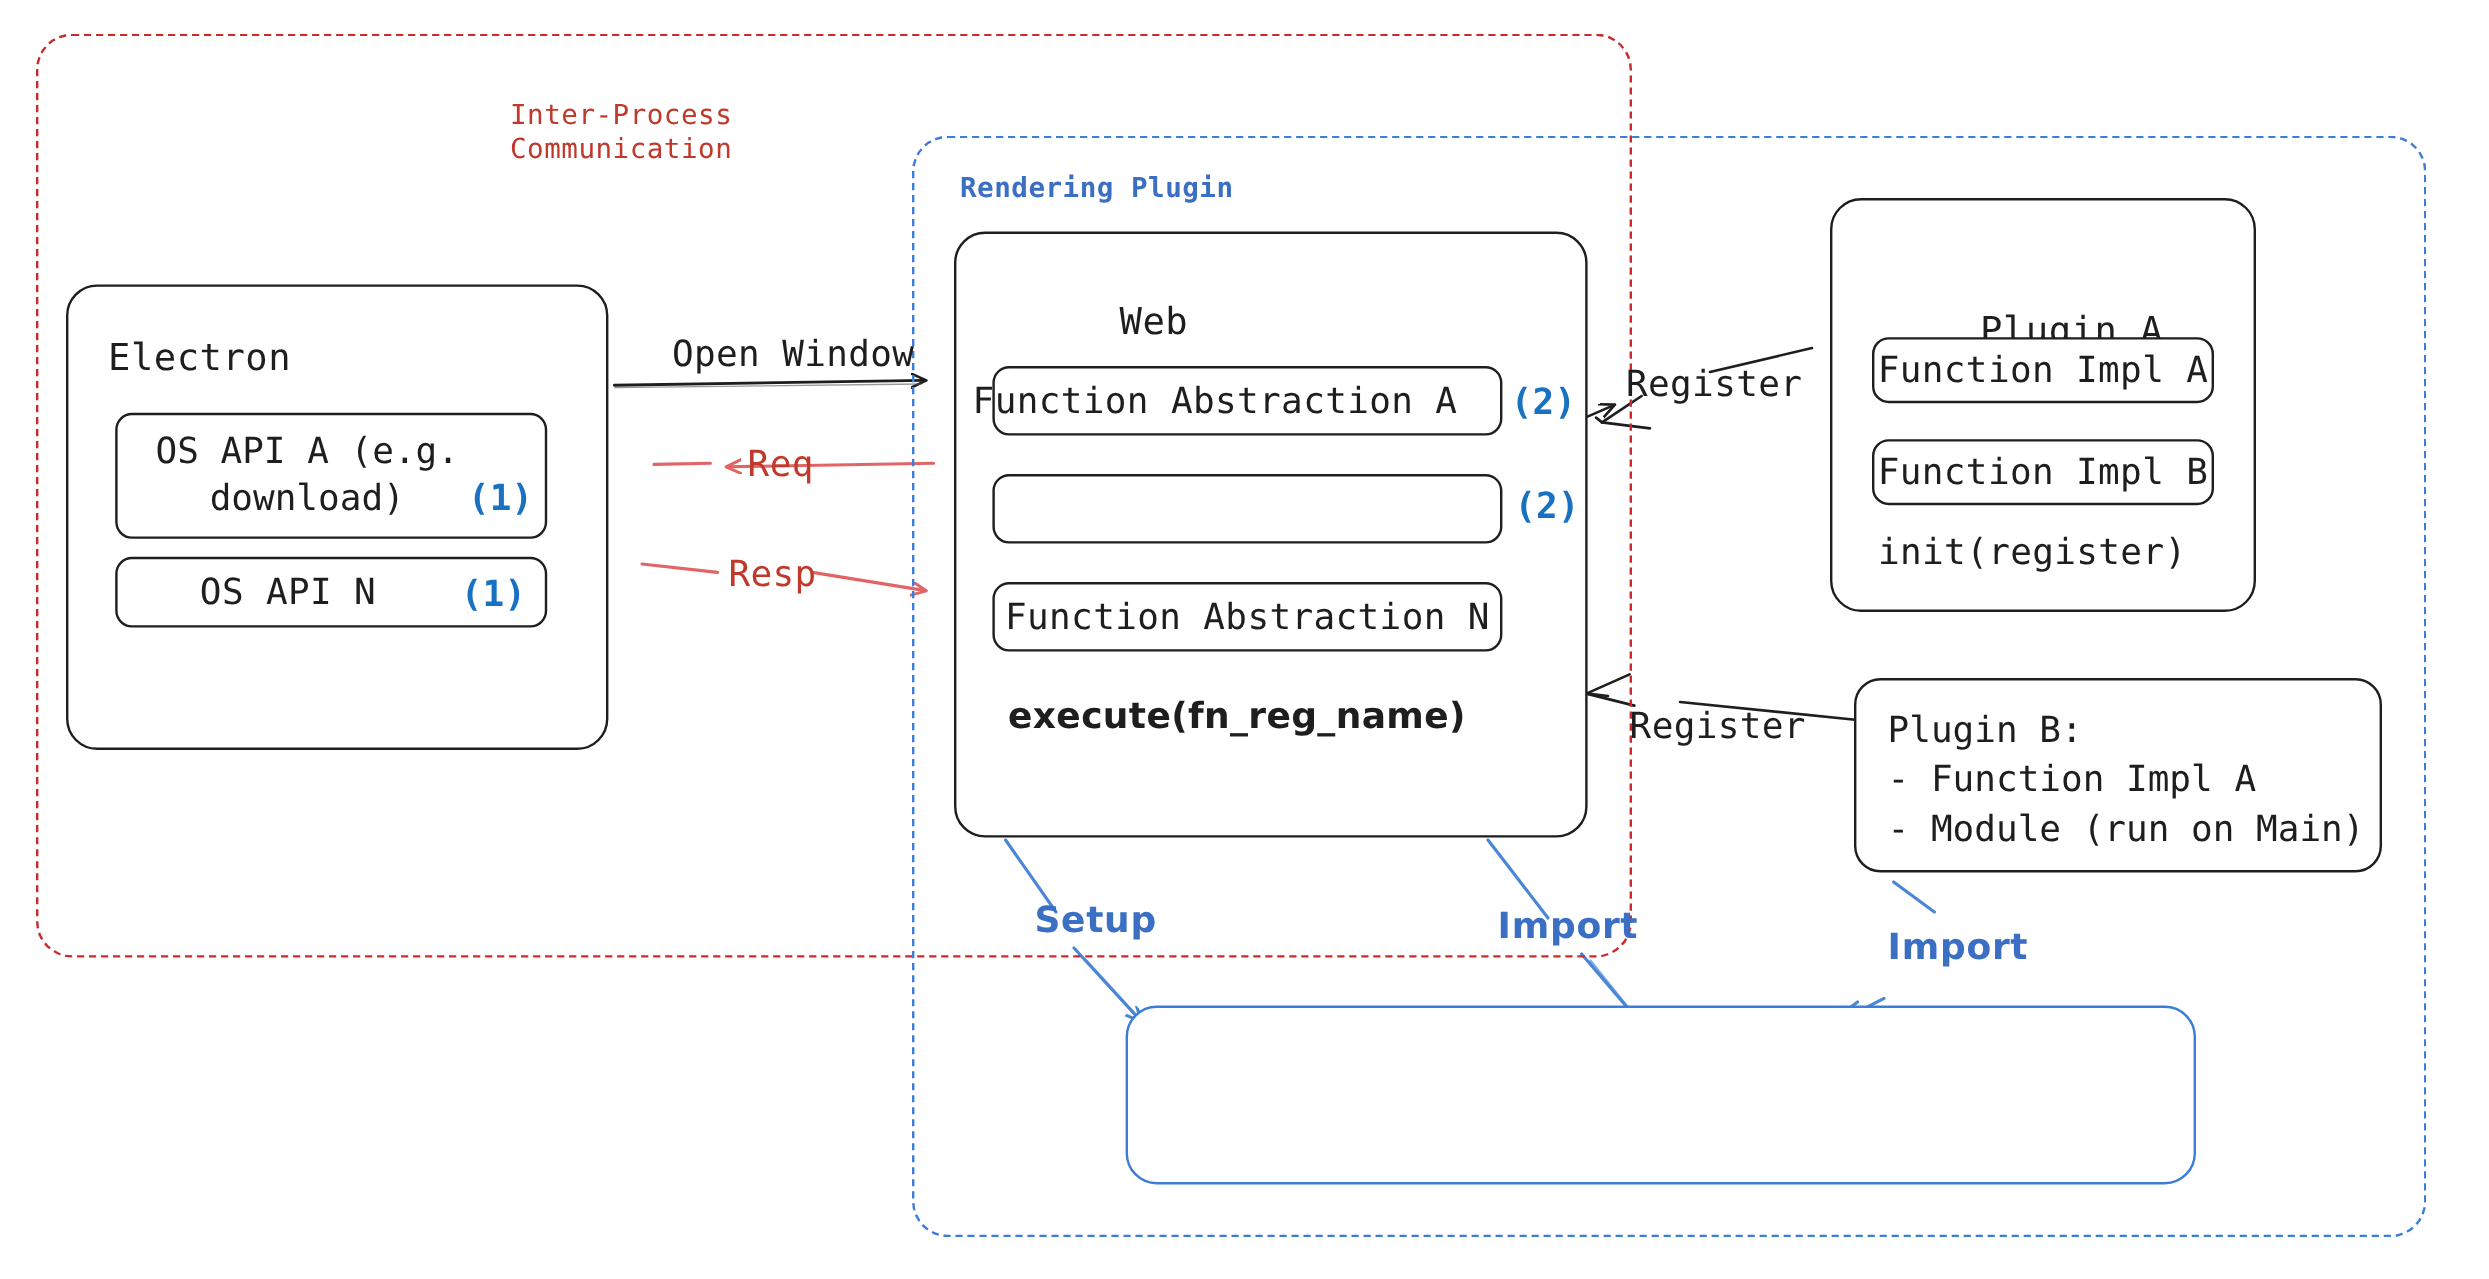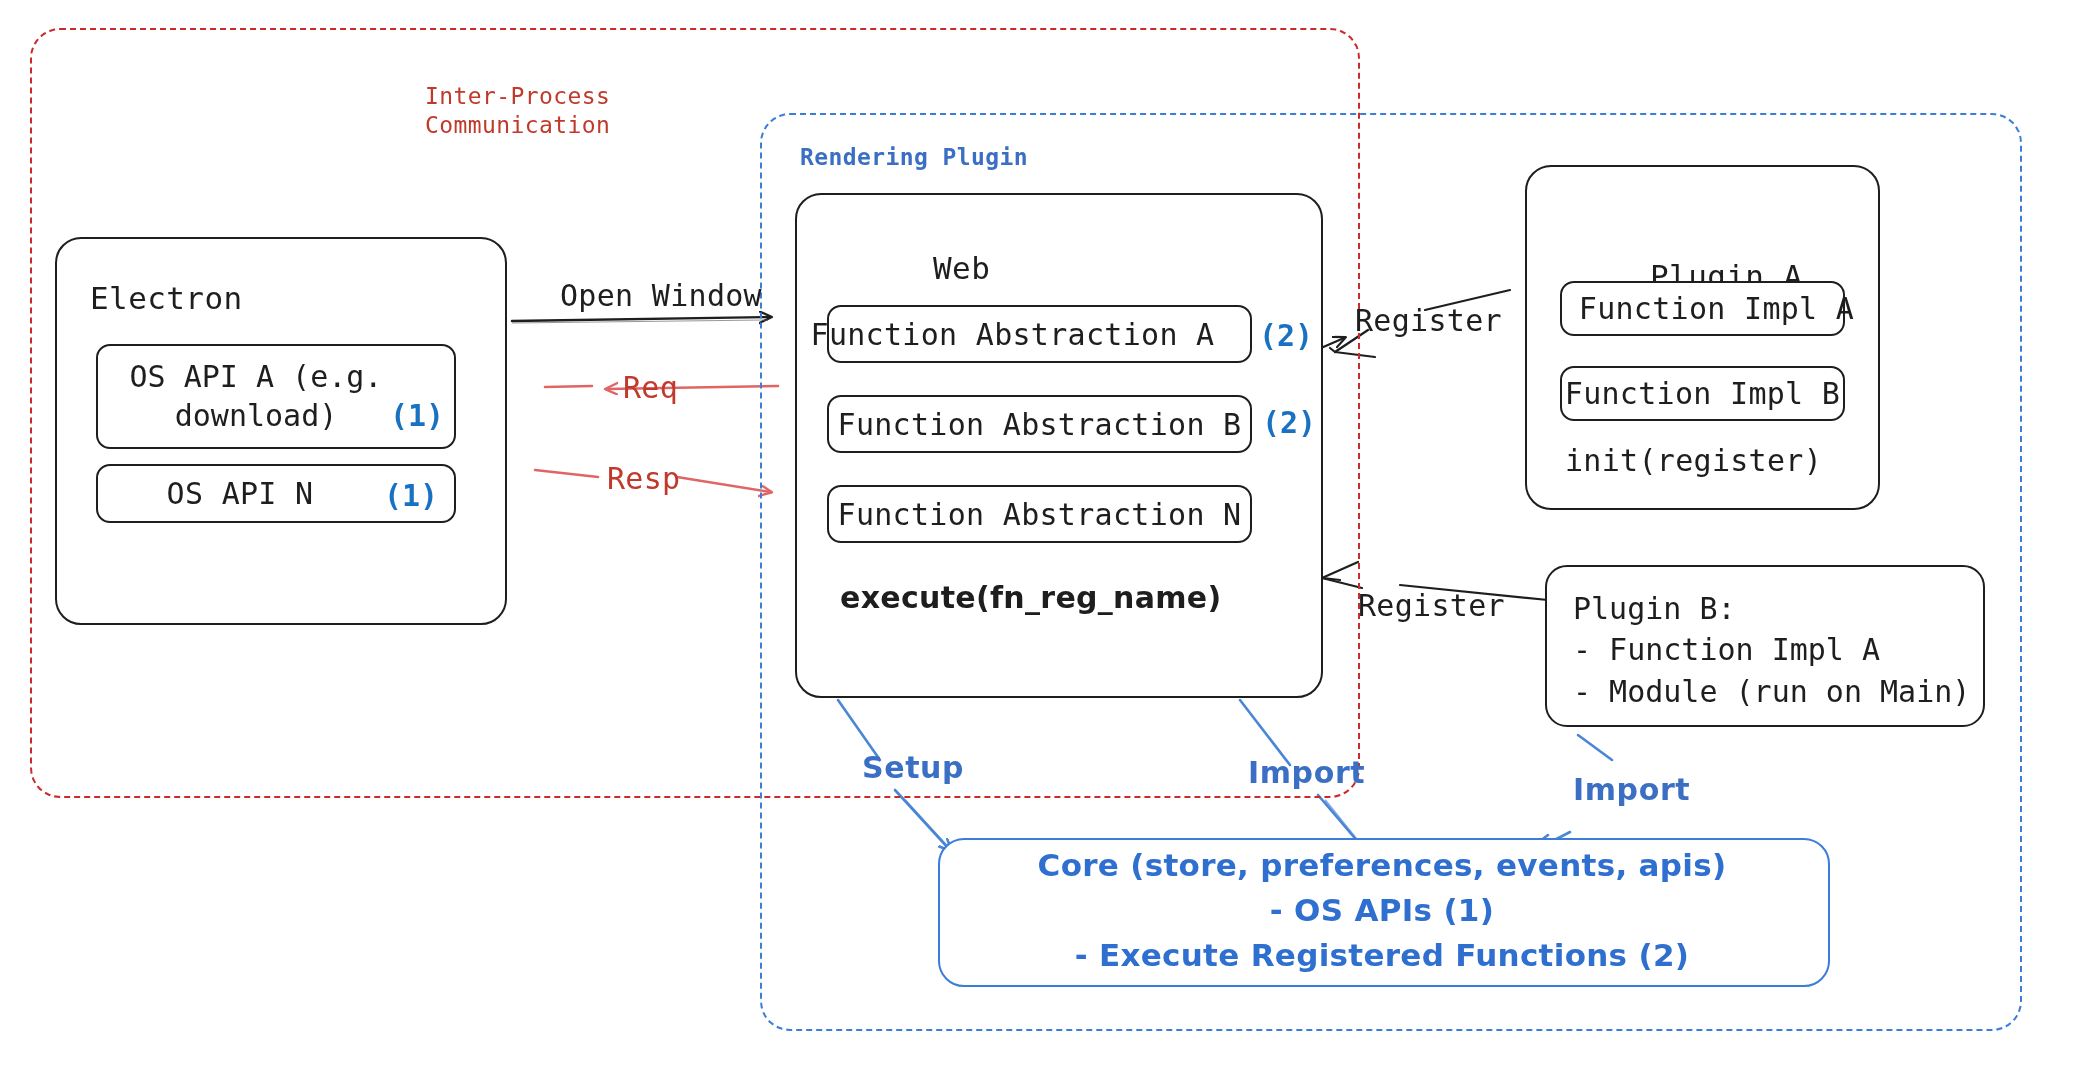--- a/index.html
+++ b/index.html
@@ -227,48 +227,44 @@
   <div class="badge" style="left:384px; top:478px;">(1)</div>
 
   <div class="node box" style="left:795px; top:193px; width:528px; height:505px;"></div>
   <div class="grp-title" style="left:933px; top:250px;">Web</div>
 
   <div class="node box inner" style="left:827px; top:305px; width:425px; height:58px;"></div>
   <div class="center-label" style="left:827px; top:305px; width:371px; height:58px;">Function Abstraction A</div>
   <div class="badge" style="left:1259px; top:318px;">(2)</div>
 
   <div class="node box inner" style="left:827px; top:395px; width:425px; height:58px;"></div>
-  <div class="center-label" style="left:827px; top:395px; width:425px; height:58px;">Function Abstraction B</div>
   <div class="badge" style="left:1262px; top:405px;">(2)</div>
 
   <div class="node box inner" style="left:827px; top:485px; width:425px; height:58px;"></div>
   <div class="center-label" style="left:827px; top:485px; width:425px; height:58px;">Function Abstraction N</div>
 
   <div class="ann black hand" style="left:840px; top:580px;">execute(fn_reg_name)</div>
 
   <div class="node box" style="left:1525px; top:165px; width:355px; height:345px;"></div>
   <div class="grp-title" style="left:1650px; top:222px;margin-top:36px;">Plugin A</div>
 
   <div class="node box inner" style="left:1560px; top:281px; width:285px; height:55px;"></div>
-  <div class="center-label" style="left:1560px; top:281px; width:285px; height:55px;padding-left:14px;">Function Impl A</div>
+  <div class="center-label" style="left:1560px; top:281px; width:285px; height:55px;">Function Impl A</div>
 
   <div class="node box inner" style="left:1560px; top:366px; width:285px; height:55px;"></div>
   <div class="center-label" style="left:1560px; top:366px; width:285px; height:55px;">Function Impl B</div>
 
   <div class="ann black" style="left:1565px; top:443px;">init(register)</div>
 
   <div class="node box" style="left:1545px; top:565px; width:440px; height:162px; border-radius:22px;"></div>
   <div class="leftlines" style="left:1573px; top:588px;">Plugin B:
 - Function Impl A
 - Module (run on Main)</div>
 
   <div class="core-box" style="left:938px; top:838px; width:888px; height:145px;"></div>
-  <div class="core-text" style="left:938px; top:910px; width:888px;">Core (store, preferences, events, apis)
-- OS APIs (1)
-- Execute Registered Functions (2)</div>
 
   <div class="ann black" style="left:560px; top:278px;">Open Window</div>
   <div class="ann red" style="left:623px; top:370px;">Req</div>
   <div class="ann red" style="left:607px; top:461px;">Resp</div>
   <div class="ann black" style="left:1355px; top:303px;">Register</div>
   <div class="ann black" style="left:1358px; top:588px;">Register</div>
   <div class="ann blue" style="left:862px; top:750px;">Setup</div>
   <div class="ann blue" style="left:1248px; top:755px;">Import</div>
   <div class="ann blue" style="left:1573px; top:772px;">Import</div>
 

